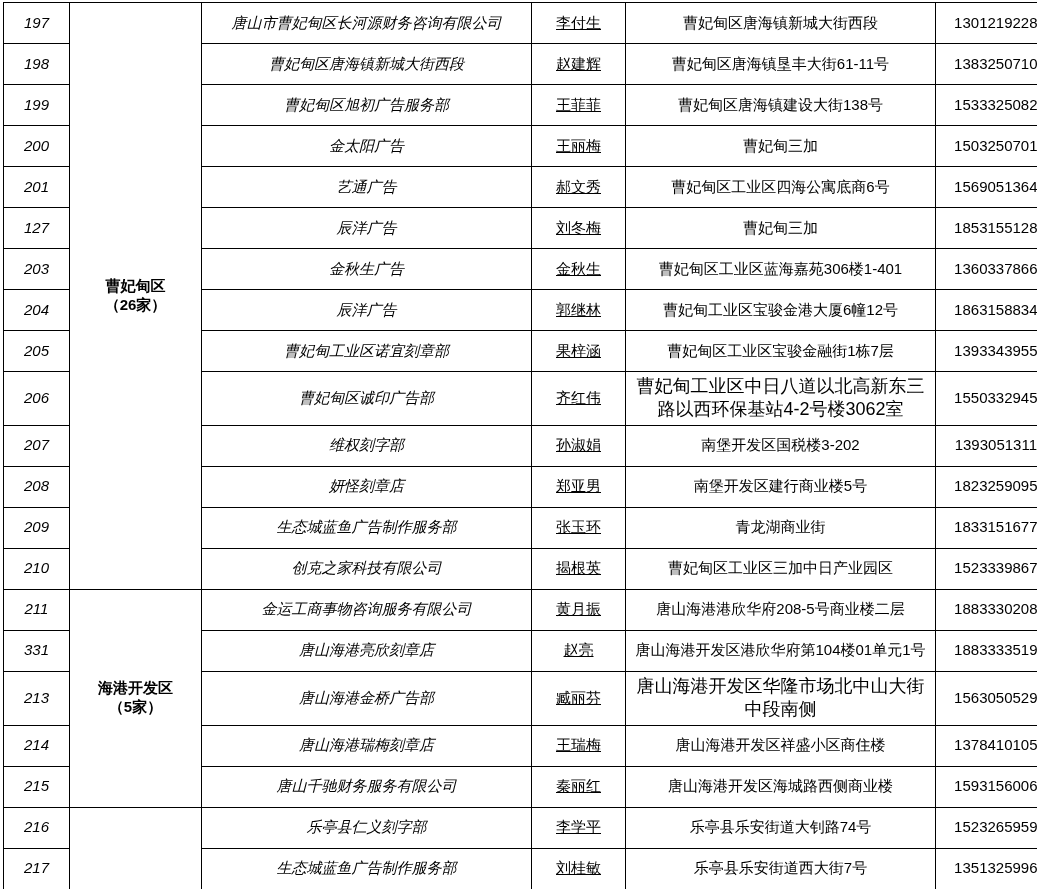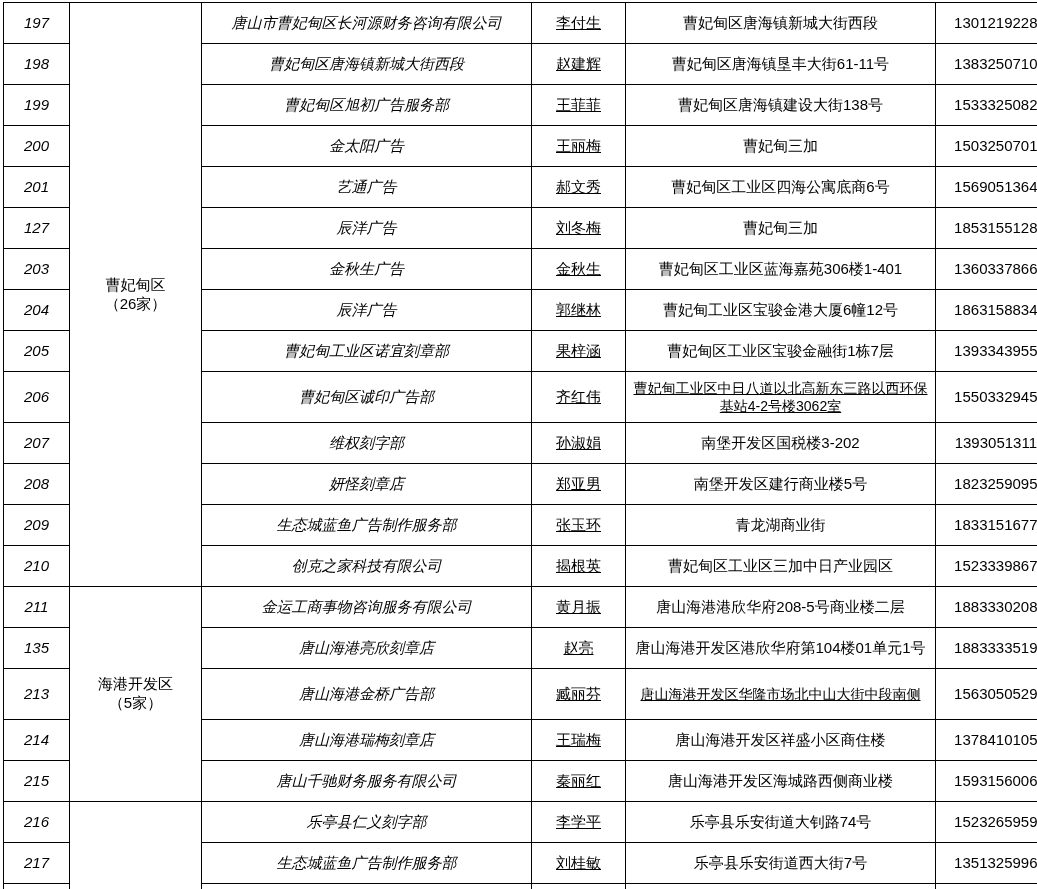--- a/index.html
+++ b/index.html
@@ -39,27 +39,27 @@
   }
   
   col.c-idx    { width: 66px; }
   col.c-region { width: 132px; }
   col.c-name   { width: 330px; }
   col.c-person { width: 94px; }
   col.c-addr   { width: 310px; }
   col.c-phone  { width: 129px; }
 
   td.idx    { font-size: 14px; font-style: italic; }
-  td.region { font-weight: normal; font-size: 15px; line-height: 1.35; }
+  td.region { font-weight: bold; font-size: 15px; line-height: 1.35; }
   td.name   { font-size: 15px; font-style: italic; }
   td.person { font-size: 15px; text-decoration: underline; }
   td.addr   { font-size: 14.5px; }
   td.phone  { font-size: 14.5px; }
 
-  td.addr.two-line { font-size: 14px; line-height: 1.3; text-decoration: underline; }
+  td.addr.two-line { font-size: 18px; line-height: 1.3; }
 
   tr.h40 td { height: 34px; }
   tr.h-tall td { height: 44px; }
 </style>
 </head>
 <body>
 
 <div class="sheet">
   <table class="roster">
     <colgroup>
@@ -194,21 +194,21 @@
           <div>海港开发区</div>
           <div>（5家）</div>
         </td>
         <td class="name">金运工商事物咨询服务有限公司</td>
         <td class="person">黄月振</td>
         <td class="addr">唐山海港港欣华府208-5号商业楼二层</td>
         <td class="phone">18833302086</td>
       </tr>
 
       <tr class="h40">
-        <td class="idx">135</td>
+        <td class="idx">331</td>
         <td class="name">唐山海港亮欣刻章店</td>
         <td class="person">赵亮</td>
         <td class="addr">唐山海港开发区港欣华府第104楼01单元1号</td>
         <td class="phone">18833335192</td>
       </tr>
 
       <tr class="h-tall">
         <td class="idx">213</td>
         <td class="name">唐山海港金桥广告部</td>
         <td class="person">臧丽芬</td>

